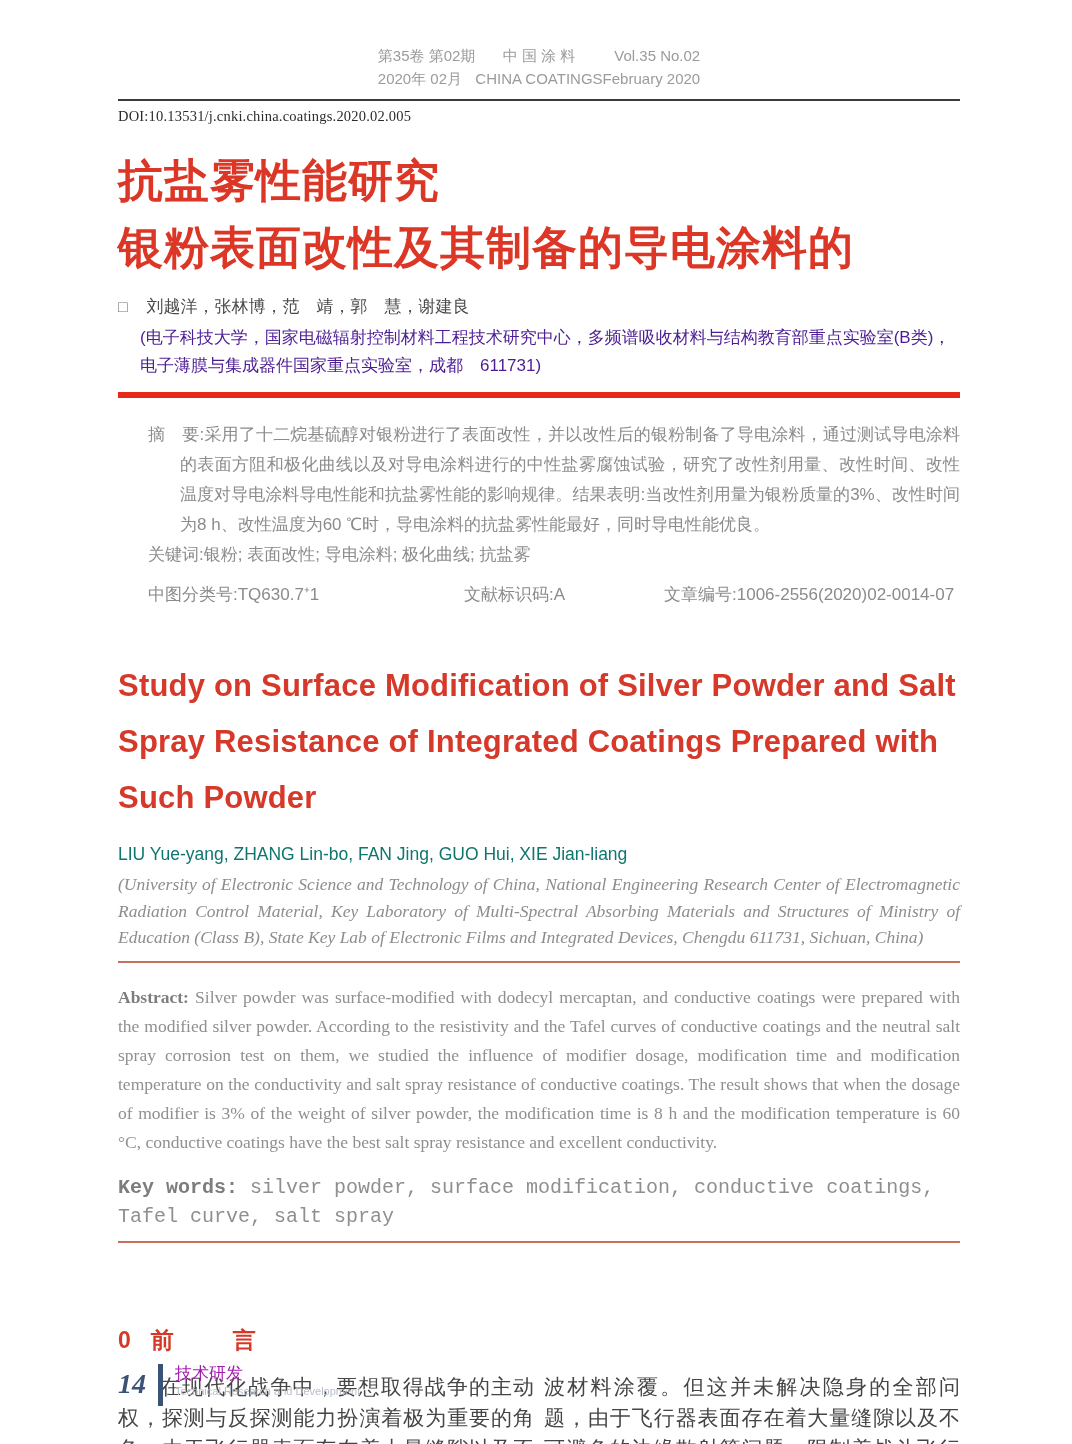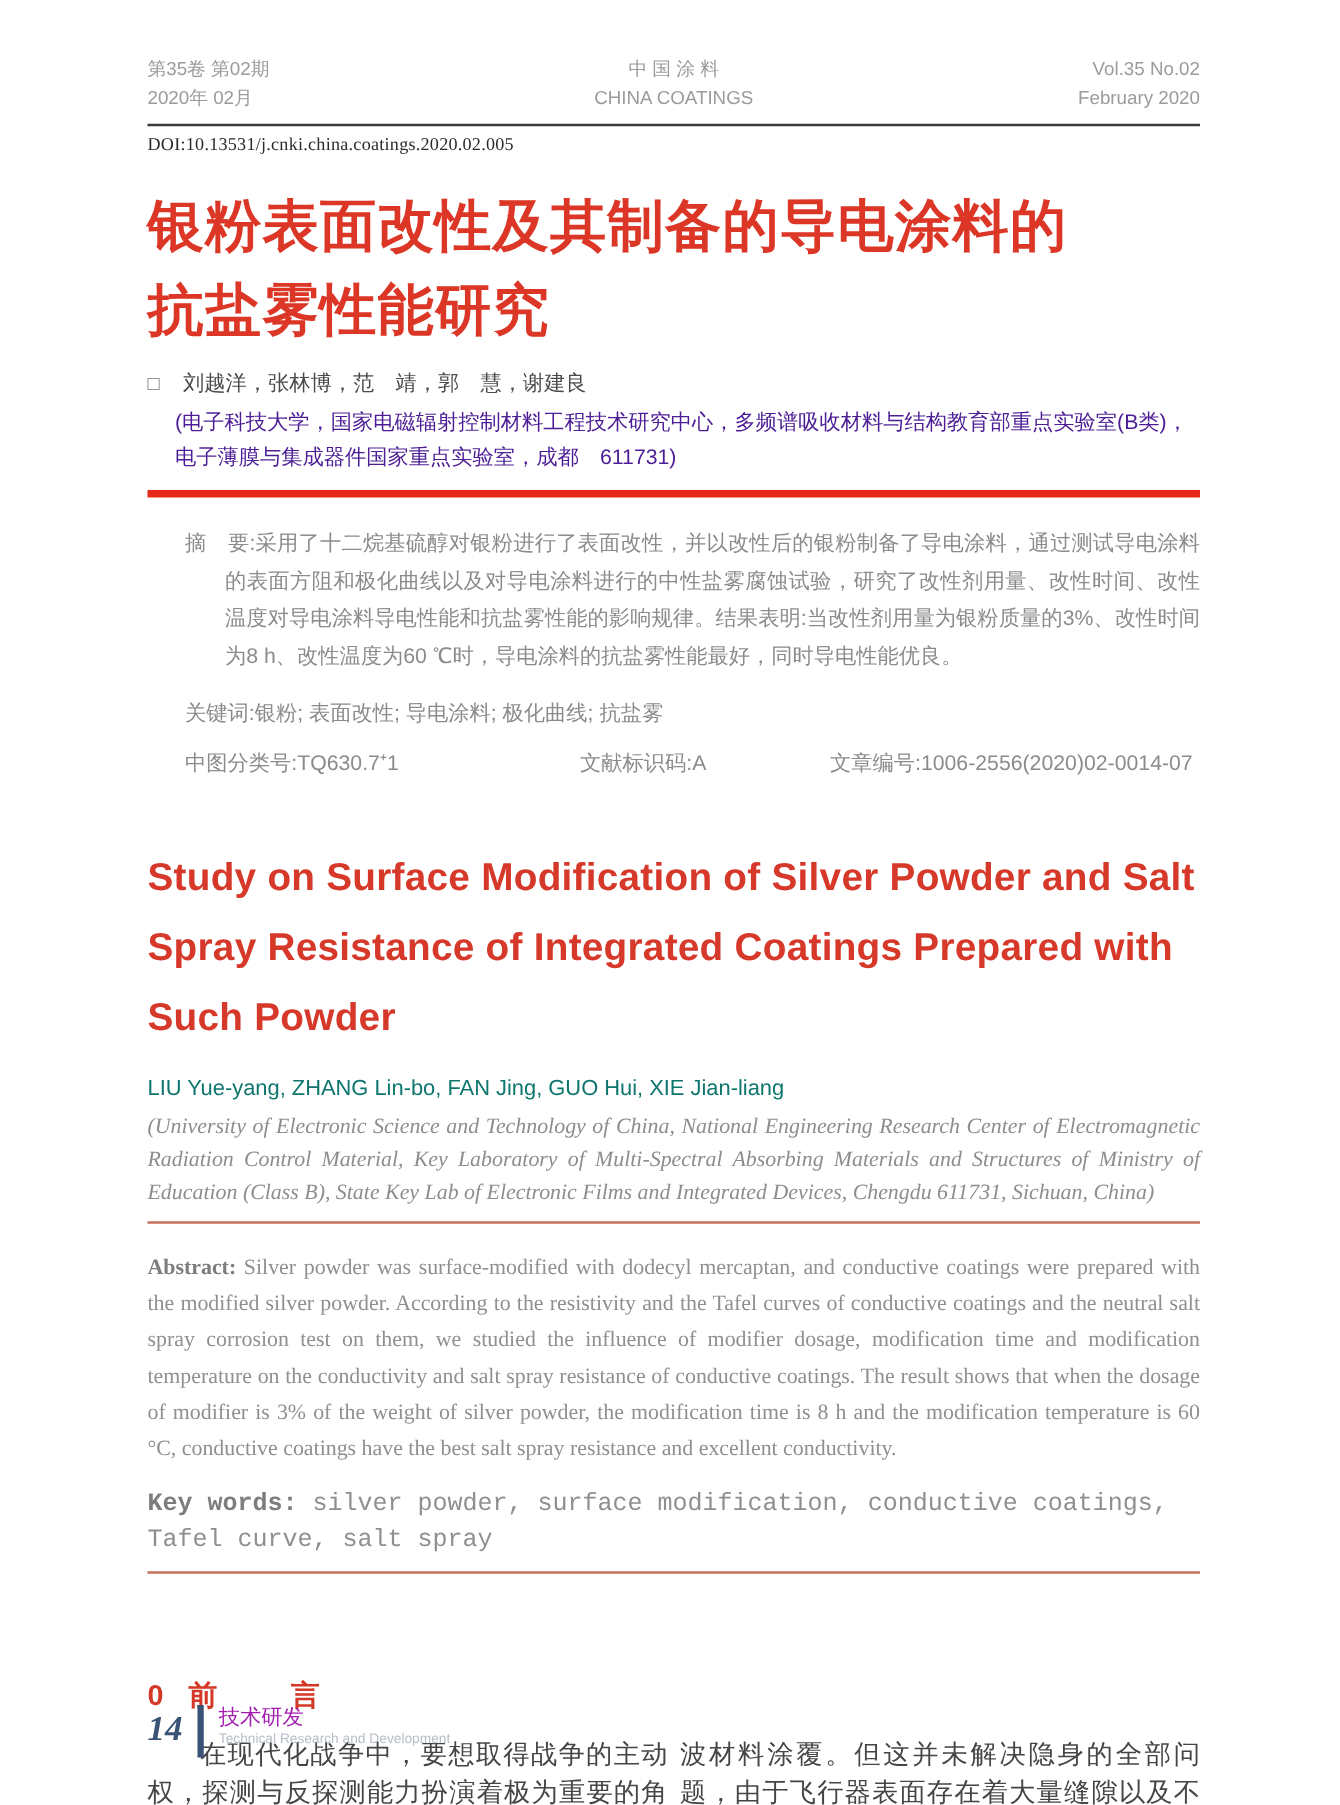--- a/index.html
+++ b/index.html
@@ -3,40 +3,40 @@
 <meta charset="utf-8">
 <style>
   * { margin:0; padding:0; box-sizing:border-box; }
   html,body { background:#ffffff; }
   body { font-family:"Liberation Sans", sans-serif; color:#3c3c3c; }
   .page {
     position:relative; width:1072px; height:1444px; margin:0 auto;
     background:#ffffff; padding:44px 112px 0 118px; overflow:hidden;
   }
   
-  .jheader { display:flex; justify-content:space-between; align-items:flex-start;
+  .jheader { display:flex; justify-content:center; align-items:flex-start;
     color:#9b9b9b; font-size:15px; line-height:23px;
     border-bottom:2px solid #3a3a3a; padding-bottom:9px; }
   .jheader .center { text-align:center; }
   .jheader .right { text-align:right; }
   .doi { margin-top:7px; color:#2b2b2b; font-size:14.5px; letter-spacing:0.2px;
     font-family:"Liberation Serif", serif; }
   
   .cn-title { margin-top:22px; color:#dc3726; font-weight:900;
     font-size:45px; line-height:67px; letter-spacing:1px;
     font-family:"Liberation Sans", sans-serif; }
   
   .cn-authors { margin-top:14px; font-size:17px; color:#4a4a4a; }
   .cn-authors .marker { color:#777; margin-right:14px; font-size:16px; }
   .cn-affil { margin-top:6px; padding-left:22px; font-size:17px; line-height:28px; color:#4c1d95; }
   .red-bar { margin-top:12px; height:6px; background:#e6291b; }
   
   .cn-abs-block { margin-top:22px; color:#8b8b8b; font-size:17px; line-height:30px; }
   .cn-abs { margin-left:30px; padding-left:32px; text-indent:-32px; text-align:justify; }
-  .cn-kw { margin-left:30px; margin-top:16px; }
+  .cn-kw { margin-left:30px; margin-top:0; }
   .cn-class-row { margin-left:30px; margin-top:10px; display:flex; }
   .cn-class-row .c1 { width:316px; }
   .cn-class-row .c2 { width:200px; }
   
   .en-title { margin-top:48px; color:#d6392a; font-weight:bold;
     font-size:31px; line-height:56px; letter-spacing:0.2px; }
   .en-authors { margin-top:18px; font-size:17.5px; color:#0f766e; }
   .en-affil { margin-top:6px; font-style:italic; color:#8d8d8d;
     font-family:"Liberation Serif", serif; font-size:17.5px; line-height:26.5px; text-align:justify; }
   .thin-red { border:none; border-top:2px solid #c4705c; margin-top:10px; }
@@ -78,22 +78,22 @@
       <div>CHINA COATINGS</div>
     </div>
     <div class="right">
       <div>Vol.35 No.02</div>
       <div>February 2020</div>
     </div>
   </div>
   <div class="doi">DOI:10.13531/j.cnki.china.coatings.2020.02.005</div>
 
   <div class="cn-title">
+    <div>抗盐雾性能研究</div>
     <div>银粉表面改性及其制备的导电涂料的</div>
-    <div>抗盐雾性能研究</div>
   </div>
 
   <div class="cn-authors">
     <span class="marker">□</span>
     <span>刘越洋，张林博，范　靖，郭　慧，谢建良</span>
   </div>
   <div class="cn-affil">(电子科技大学，国家电磁辐射控制材料工程技术研究中心，多频谱吸收材料与结构教育部重点实验室(B类)，电子薄膜与集成器件国家重点实验室，成都　611731)</div>
 
   <div class="red-bar"></div>
 

